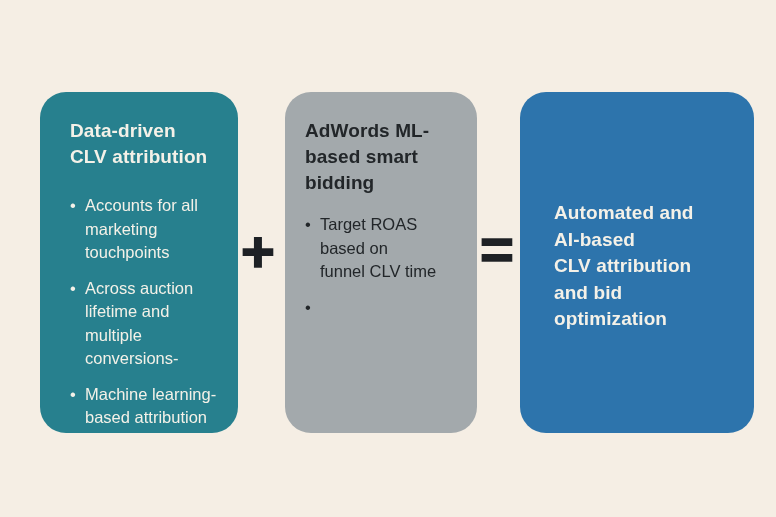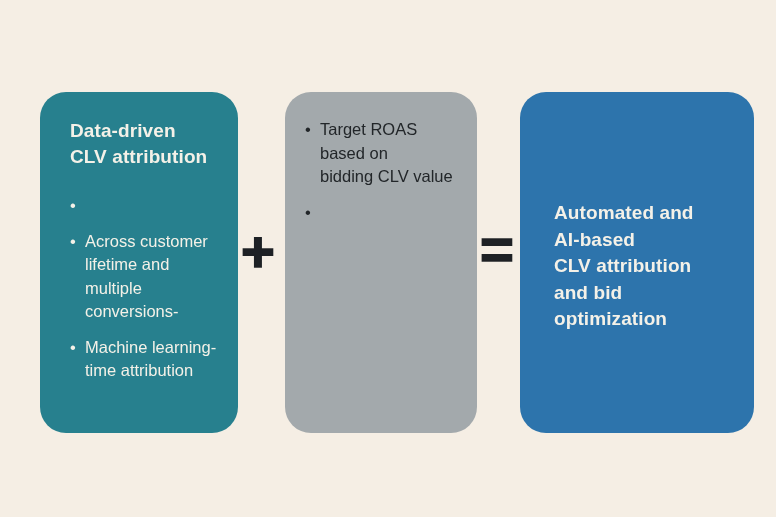--- a/index.html
+++ b/index.html
@@ -101,45 +101,51 @@
 <body>
 
 <div class="canvas">
 
   <div class="box box-teal">
     <h2 class="box-title">Data-driven
 CLV attribution</h2>
     <ul class="bullets">
       <li>
         <span class="dot">•</span>
+        <span class="btext">Accounts for all
+marketing
+touchpoints</span>
       </li>
       <li>
         <span class="dot">•</span>
-        <span class="btext">Across customer
+        <span class="btext">Across auction
 lifetime and
 multiple
 conversions-</span>
       </li>
       <li>
         <span class="dot">•</span>
         <span class="btext">Machine learning-
-time attribution</span>
+based attribution</span>
       </li>
     </ul>
   </div>
 
   <div class="operator op-plus">+</div>
 
   <div class="box box-gray">
+    <h2 class="box-title">AdWords ML-
+based smart
+bidding</h2>
     <ul class="bullets">
       <li>
         <span class="dot">•</span>
         <span class="btext">Target ROAS
 based on
-bidding CLV value</span>
+funnel CLV time</span>
       </li>
       <li>
         <span class="dot">•</span>
       </li>
     </ul>
   </div>
 
   <div class="operator op-equals">=</div>
 
   <div class="box box-blue">

